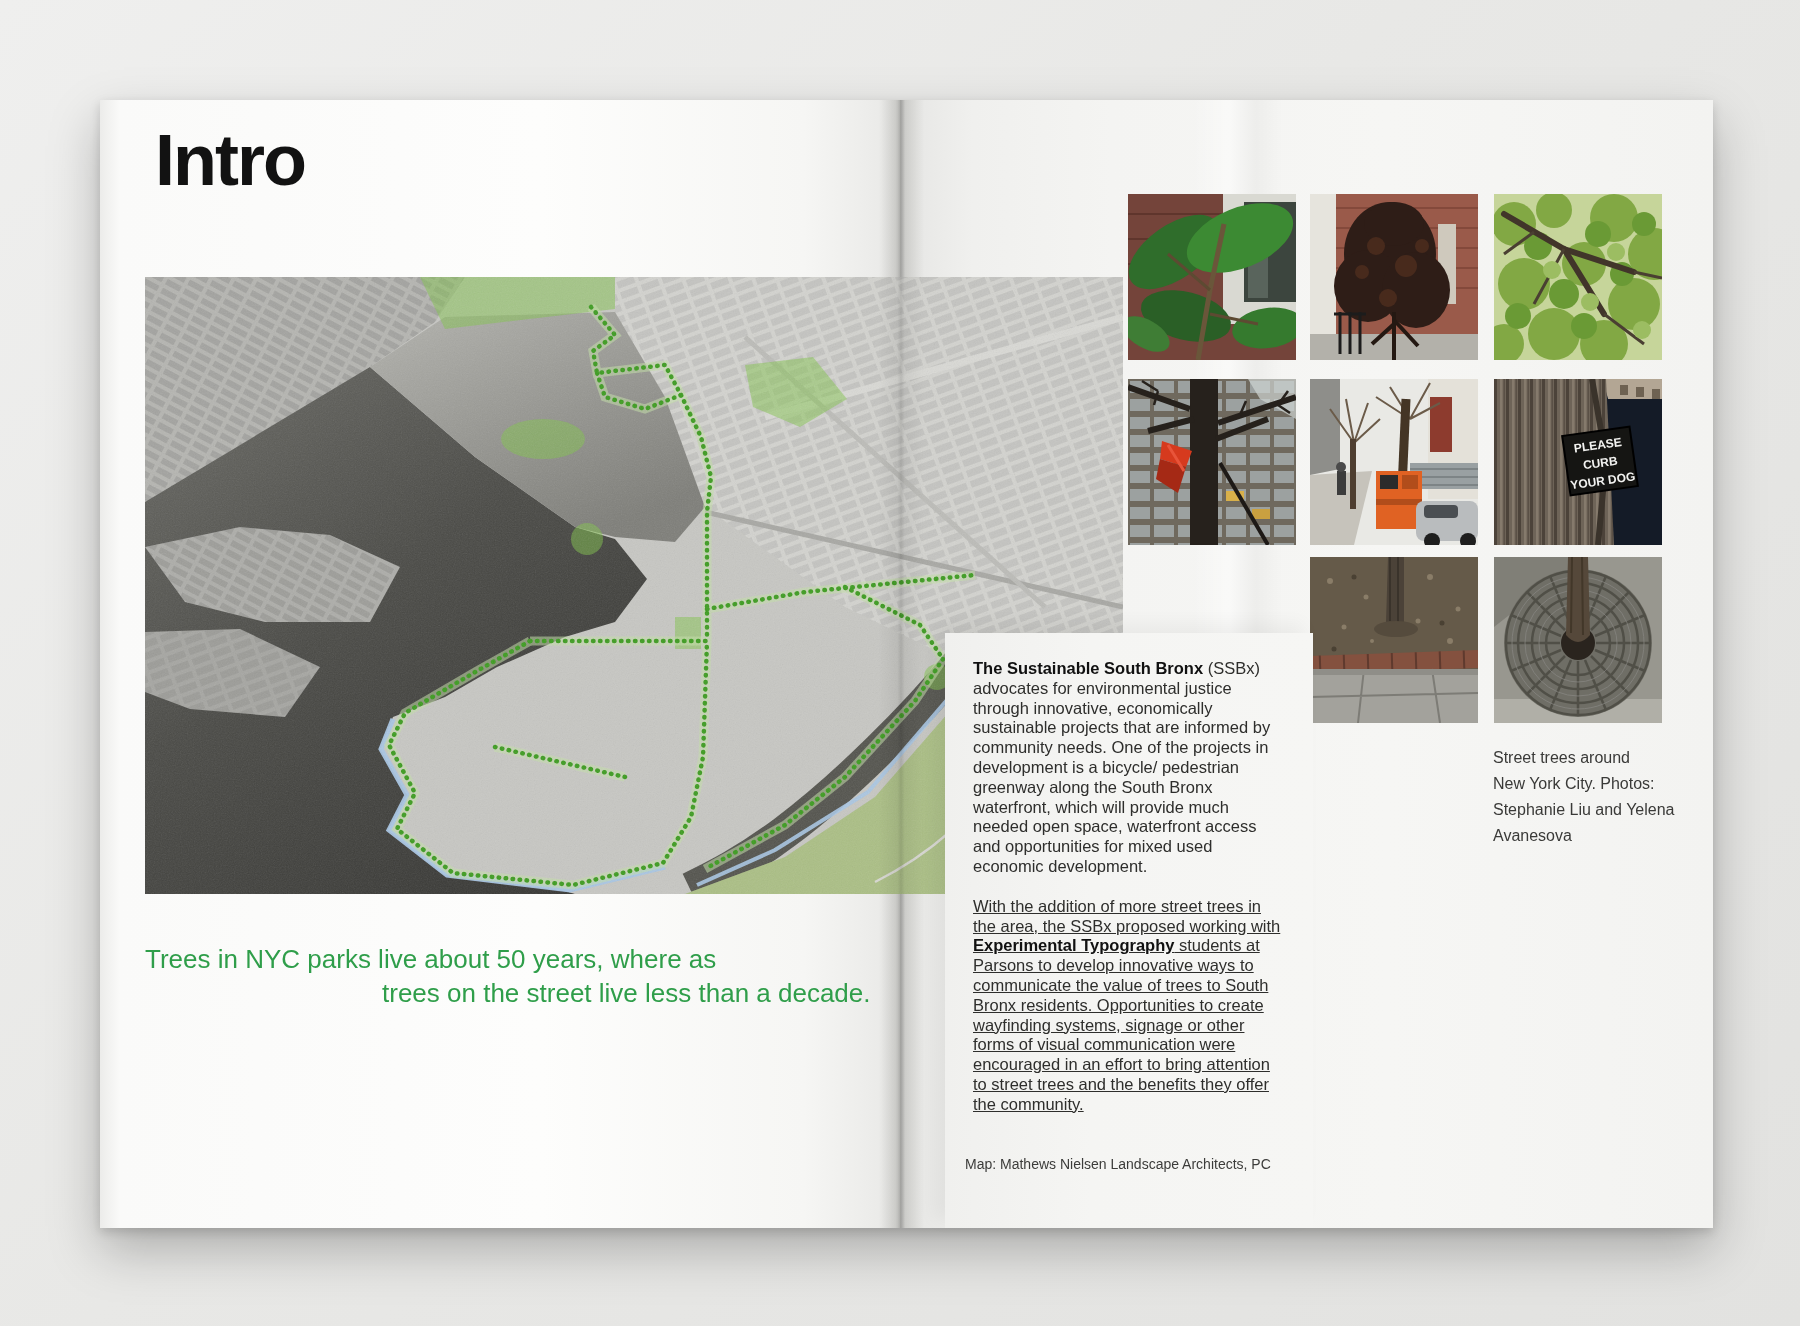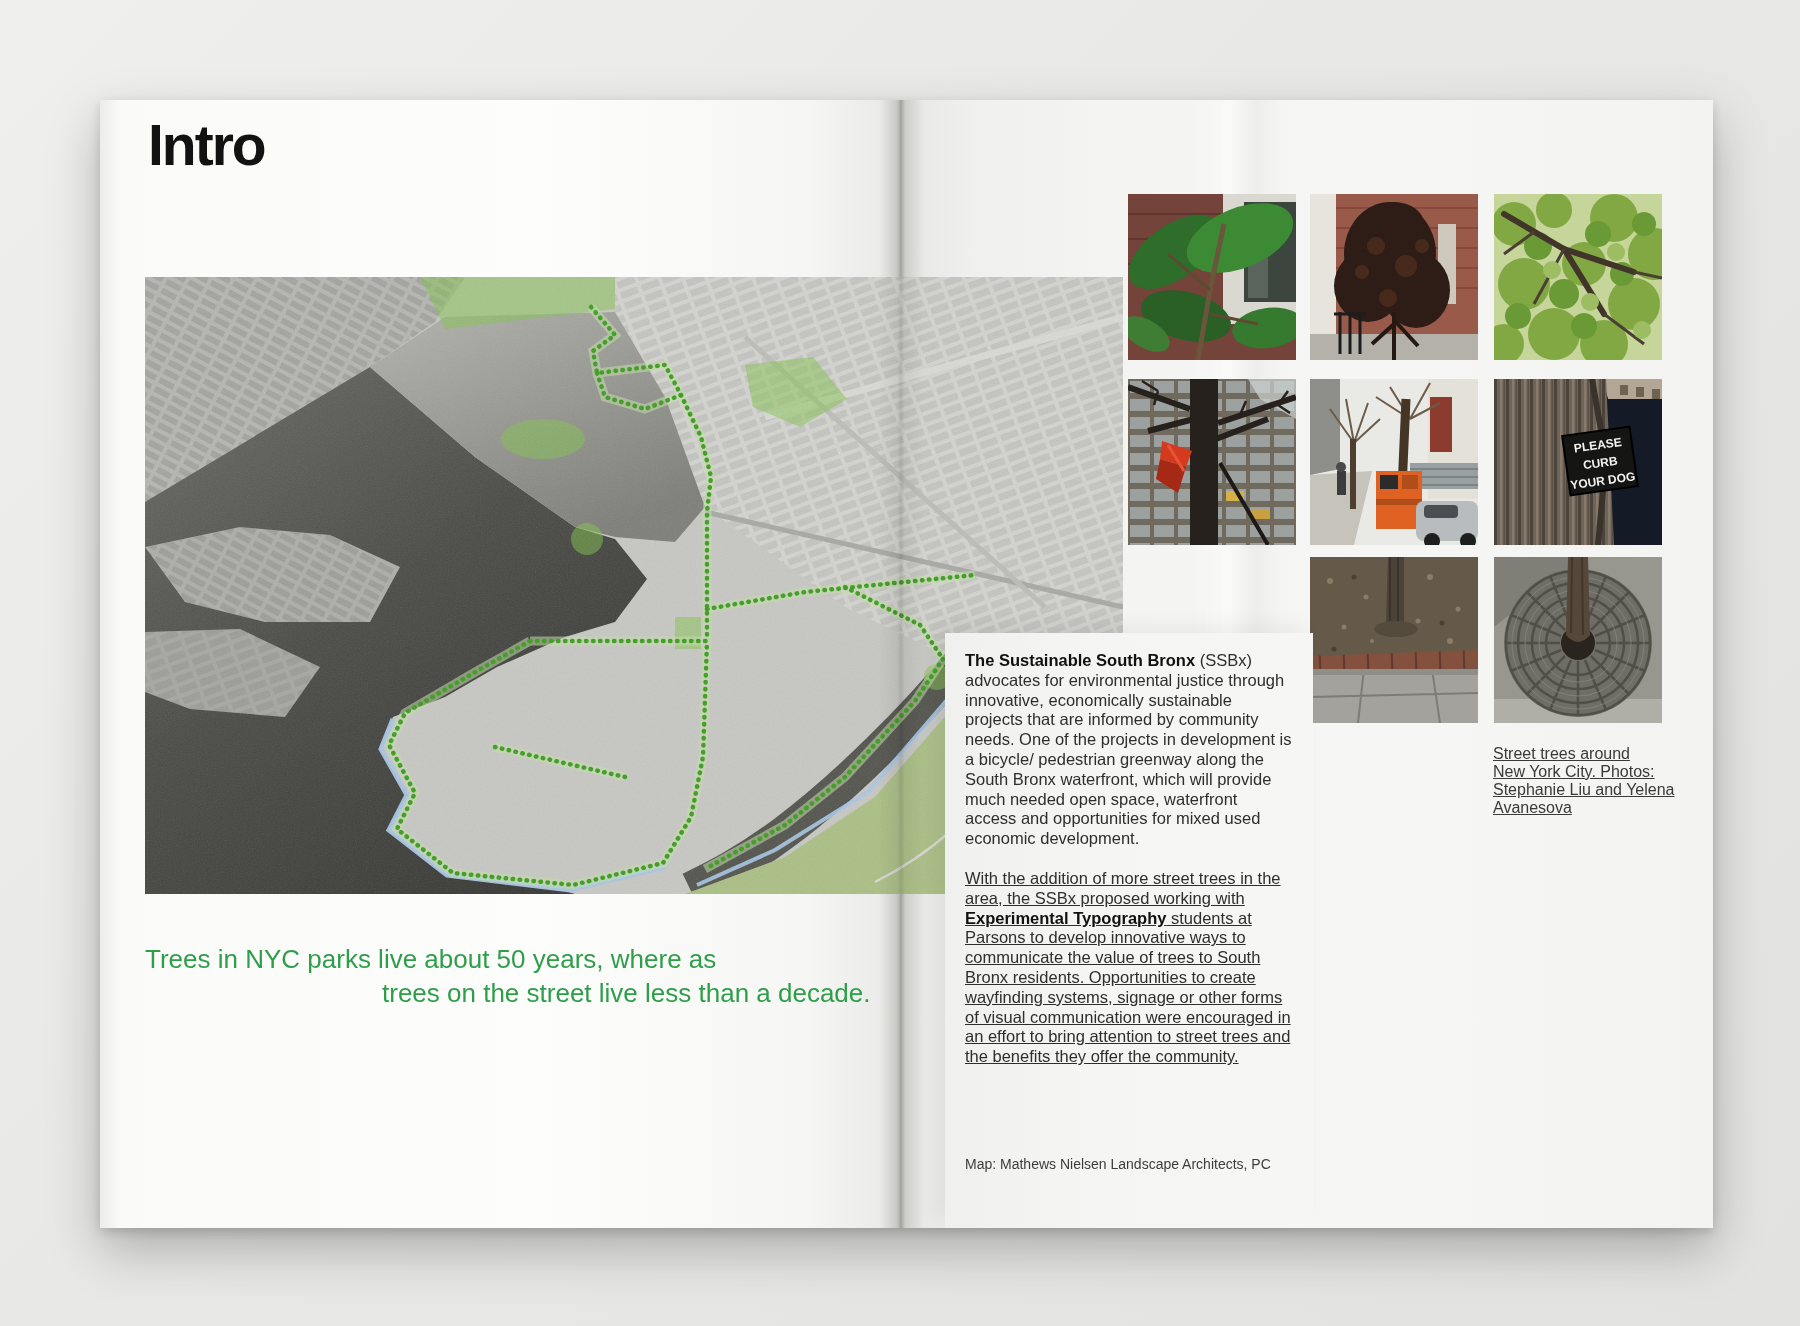--- a/index.html
+++ b/index.html
@@ -25,55 +25,55 @@
     content:"";position:absolute;left:36%;top:0;width:90px;height:100%;
     background:linear-gradient(90deg,rgba(255,255,255,0) 0%,rgba(255,255,255,.45) 40%,rgba(0,0,0,.03) 70%,rgba(255,255,255,0) 100%);
     pointer-events:none;
   }
   .gutter{
     position:absolute;left:778px;top:0;width:46px;height:100%;z-index:6;
     background:linear-gradient(90deg,rgba(0,0,0,0) 0%,rgba(0,0,0,.06) 42%,rgba(0,0,0,.14) 50%,rgba(0,0,0,.05) 58%,rgba(0,0,0,0) 100%);
     pointer-events:none;
   }
   .title{
-    position:absolute;left:43px;top:12px;margin:5px;
-    font-size:57px;line-height:1;font-weight:bold;letter-spacing:-2px;color:#121212;
+    position:absolute;left:43px;top:12px;margin:12px;
+    font-size:72px;line-height:1;font-weight:bold;letter-spacing:-2px;color:#121212;
   }
   .map-fig{
     position:absolute;left:45px;top:177px;width:978px;height:617px;z-index:1;
     background:#c7c7c3;
   }
   .map-fig svg{display:block;width:100%;height:100%;}
   .quote{
     position:absolute;left:45px;top:842px;z-index:2;
     font-family:Liberation Sans, sans-serif;
     font-size:26px;line-height:34px;color:#2f9e4a;
   }
   .quote .q2{margin-left:237px;}
   .textbox{
     position:absolute;left:845px;top:533px;width:368px;height:595px;z-index:3;
     background:linear-gradient(90deg,#f0f0ee 0%,#f5f5f3 40%,#f6f6f4 100%);
     box-shadow:-10px -8px 18px rgba(0,0,0,.05);
     box-sizing:border-box;padding:18px 20px 0 20px;
   }
-  .textbox p{margin:0;font-size:16.5px;line-height:19.8px;color:#2e2e2c;}
+  .textbox p{margin:8px;font-size:16.5px;line-height:19.8px;color:#2e2e2c;}
   .textbox p + p{margin-top:20px;text-decoration:underline;}
   .textbox strong{font-weight:bold;color:#111;}
   .map-credit{
     position:absolute;left:865px;top:1056px;z-index:4;
     font-size:14px;color:#3c3c3a;
   }
   .photo-grid{position:absolute;left:0;top:0;z-index:2;}
   .photo{
     position:absolute;width:168px;height:166px;overflow:hidden;background:#ddd;
   }
   .photo svg{display:block;width:100%;height:100%;}
   .photo-caption{
     position:absolute;left:1393px;top:645px;width:190px;z-index:2;
-    font-size:16px;line-height:18px;color:#3a3a38;white-space:pre-line;text-decoration:underline;
+    font-size:16px;line-height:26px;color:#3a3a38;white-space:pre-line;
   }
 </style>
 </head>
 <body>
 
 <div class="stage">
   <div class="spread">
 
     <div class="page page-left">
       <h1 class="title">Intro</h1>

